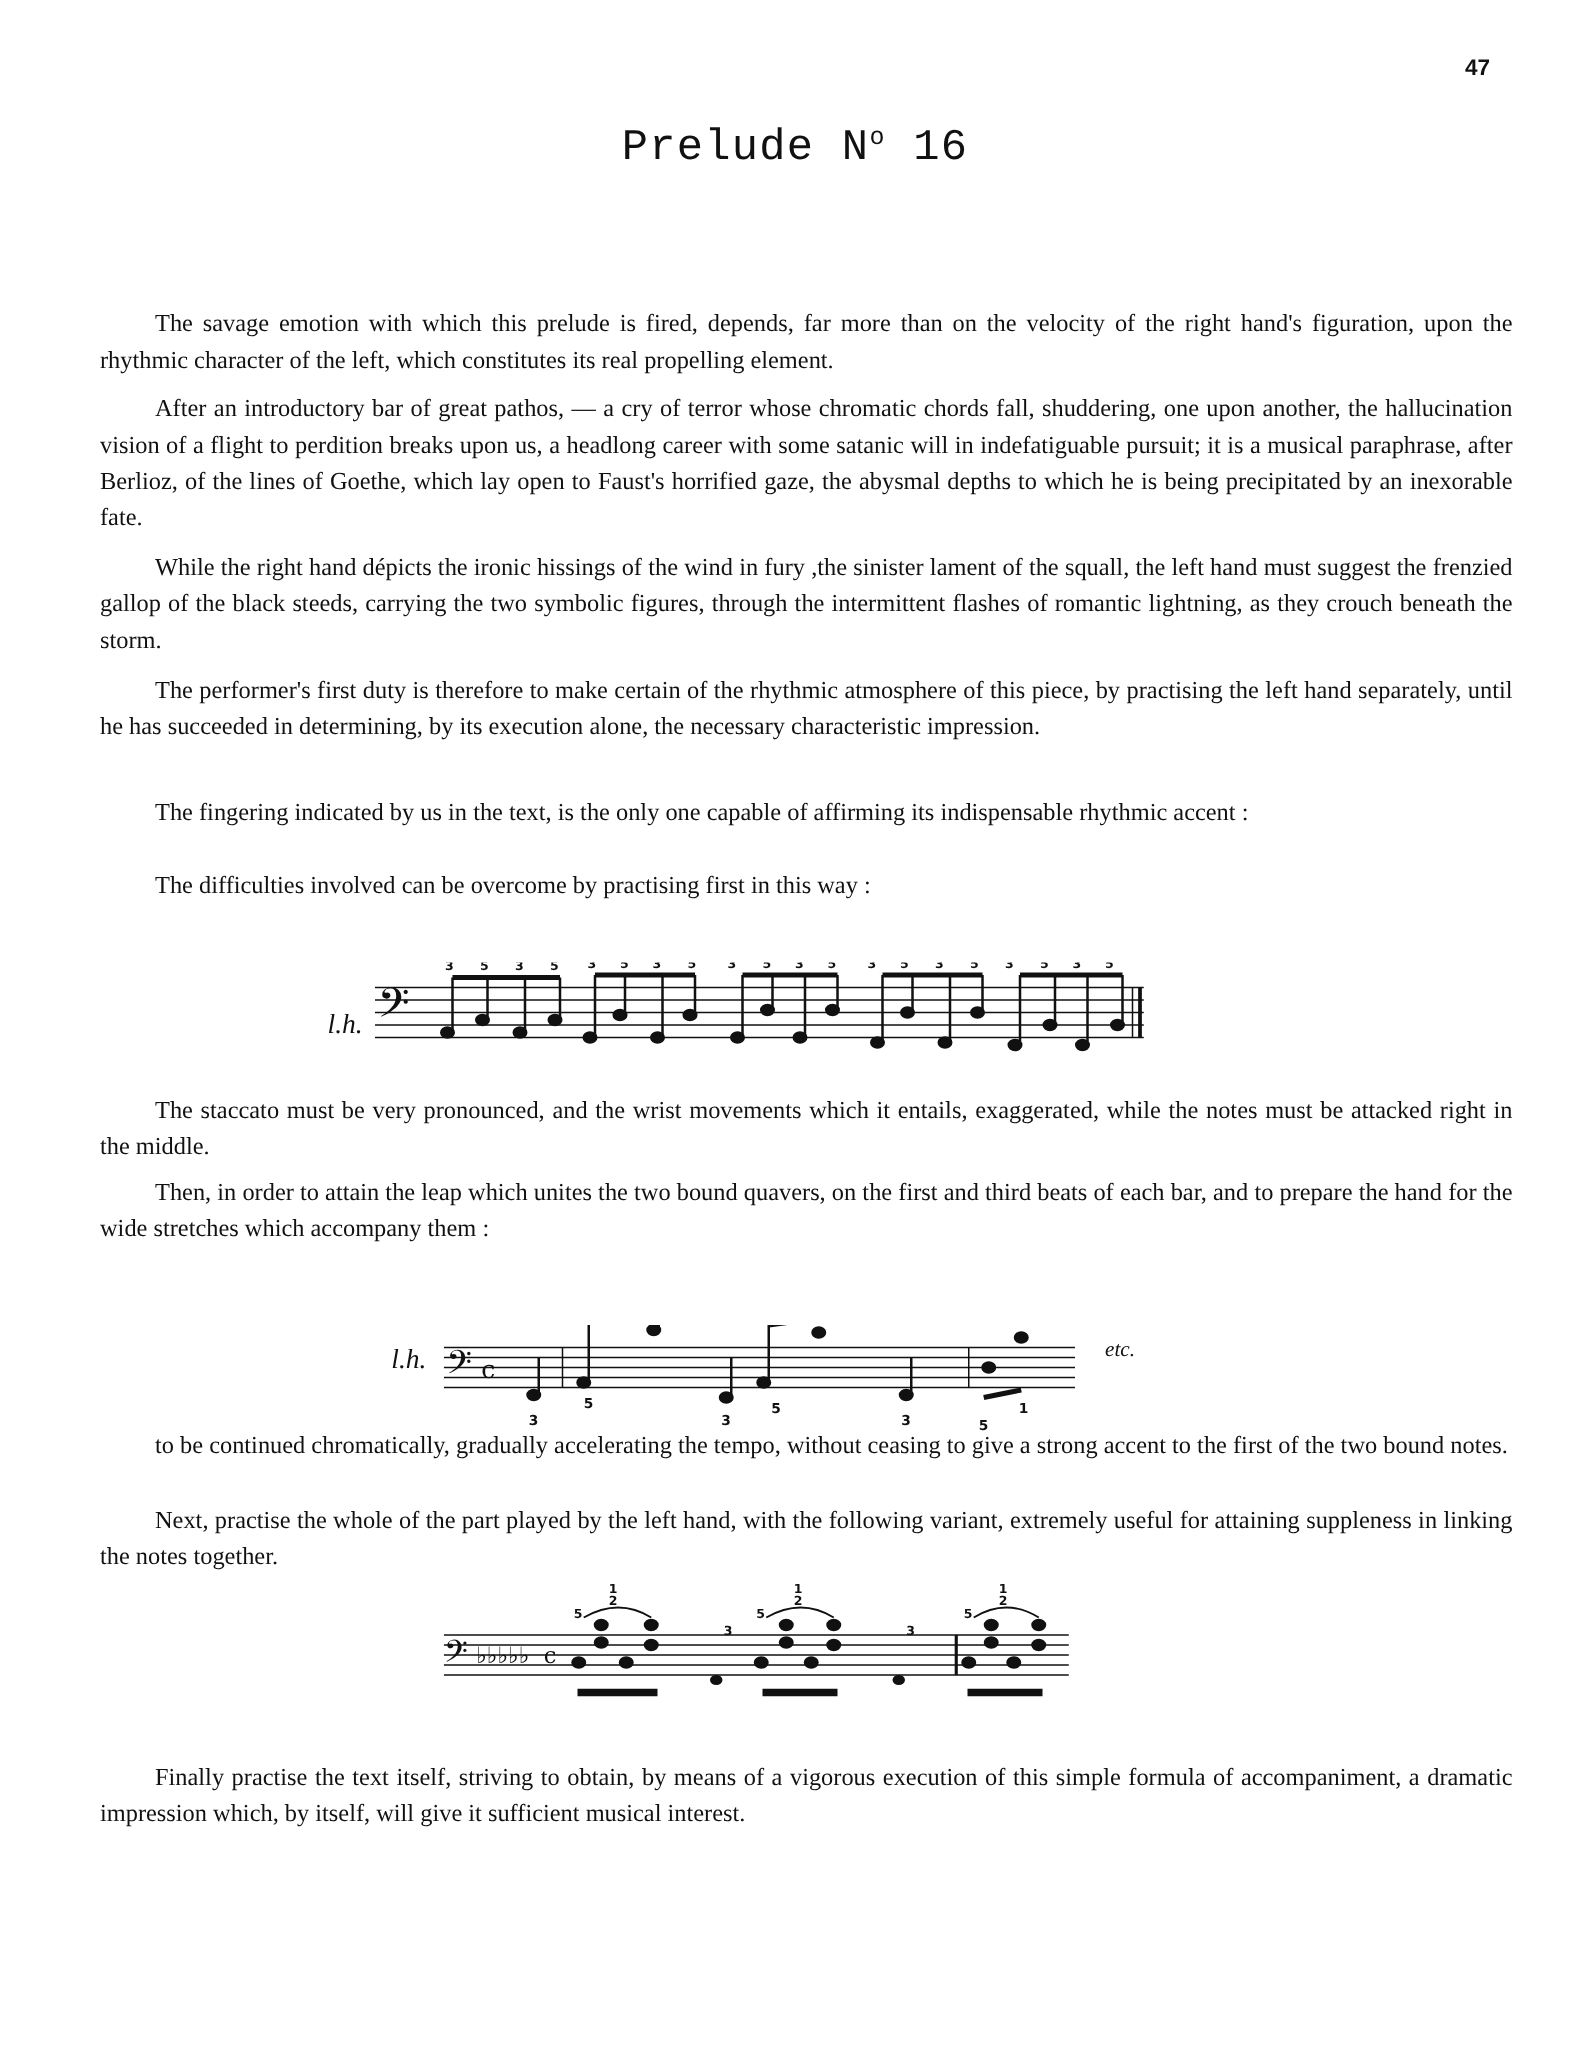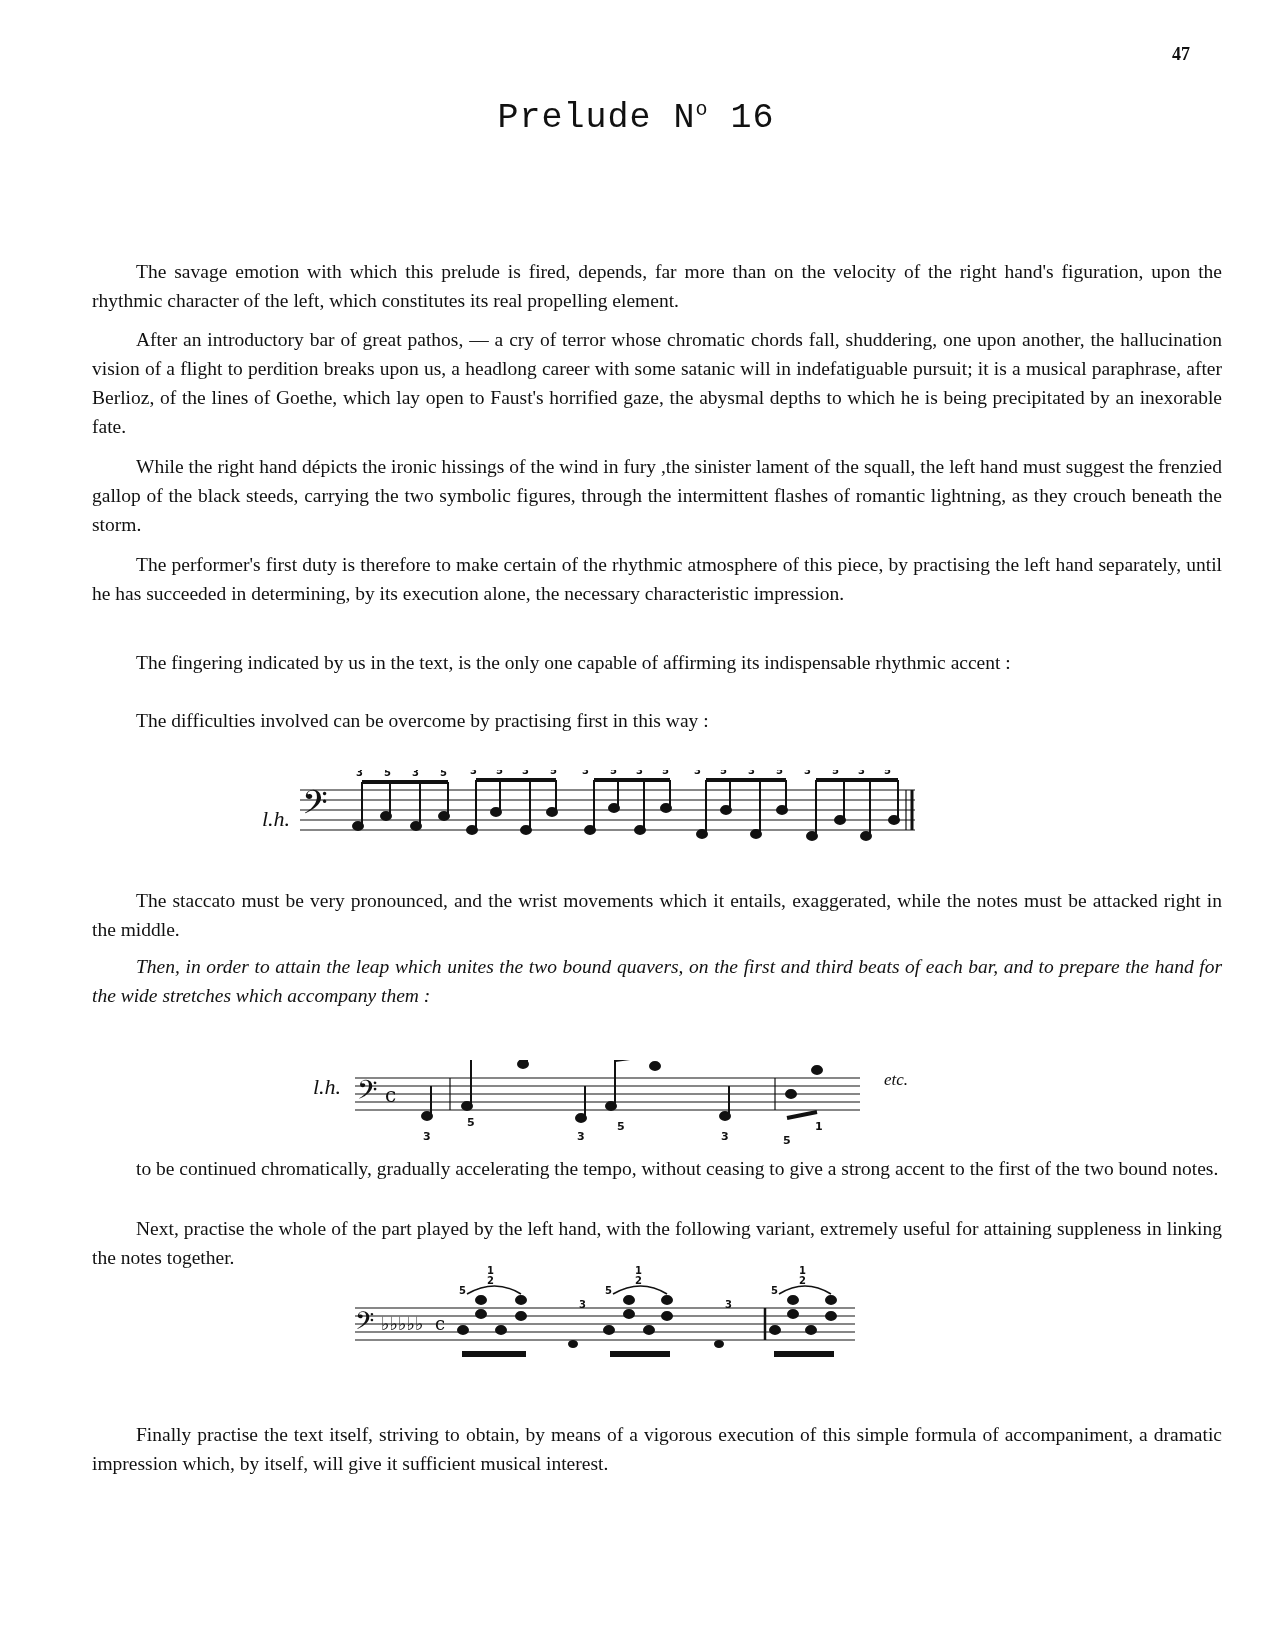--- a/index.html
+++ b/index.html
@@ -2,31 +2,31 @@
 <html><head>
 <meta charset="utf-8">
 <style>
   html, body { margin: 0; padding: 0; background: #ffffff; }
   body {
     width: 1272px; height: 1651px; position: relative; overflow: hidden;
     font-family: "Liberation Serif", "DejaVu Serif", serif; color: #111;
   }
   .page-number {
     position: absolute; top: 44px; left: 1172px;
-    font-family: Liberation Serif, serif; font-weight: bold; font-size: 18px;
+    font-family: Liberation Sans, sans-serif; font-weight: bold; font-size: 18px;
   }
   .title {
     position: absolute; top: 98px; left: 0; width: 1272px; text-align: center;
     font-family: Liberation Mono, monospace; font-size: 35px; letter-spacing: 1px;
   }
   .title sup { font-size: 20px; vertical-align: 12px; }
   .para {
     position: absolute; left: 80px; width: 1130px;
     font-size: 19.5px; line-height: 29px; text-align: justify;
-    text-indent: 44px; margin: 12px;
+    text-indent: 44px; margin: 0;
   }
   .staff {
     position: absolute;
   }
   .lh { font-style: italic; font-size: 22px; position: absolute; }
 </style>
 </head>
 <body>
 
 <div class="page-number">47</div>
@@ -132,21 +132,21 @@
         <text x="476" y="4">5</text>
       <text x="504" y="4">3</text>
         <text x="532" y="4">5</text>
         <text x="558" y="4">3</text>
         <text x="584" y="4">5</text>
     </g>
   </svg>
 </div>
 
 <p class="para" style="top:874px;">The staccato must be very pronounced, and the wrist movements which it entails, exaggerated, while the notes must be attacked right in the middle.</p>
-<p class="para" style="top:940px;font-style:italic;">Then, in order to attain the leap which unites the two bound quavers, on the first and third beats of each bar, and to prepare the hand for the wide stretches which accompany them :</p>
+<p class="para" style="top:940px;">Then, in order to attain the leap which unites the two bound quavers, on the first and third beats of each bar, and to prepare the hand for the wide stretches which accompany them :</p>
 
 <div>
   <span class="lh" style="left:313px; top:1074px;">l.h.</span>
   <svg class="staff" style="left:355px; top:1060px;" width="510" height="90" viewBox="0 0 510 90">
     <g stroke="#111" stroke-width="1.2">
       <line x1="0" y1="18" x2="505" y2="18"></line>
       <line x1="0" y1="26" x2="505" y2="26"></line>
       <line x1="0" y1="34" x2="505" y2="34"></line>
       <line x1="0" y1="42" x2="505" y2="42"></line>
       <line x1="0" y1="50" x2="505" y2="50"></line>

